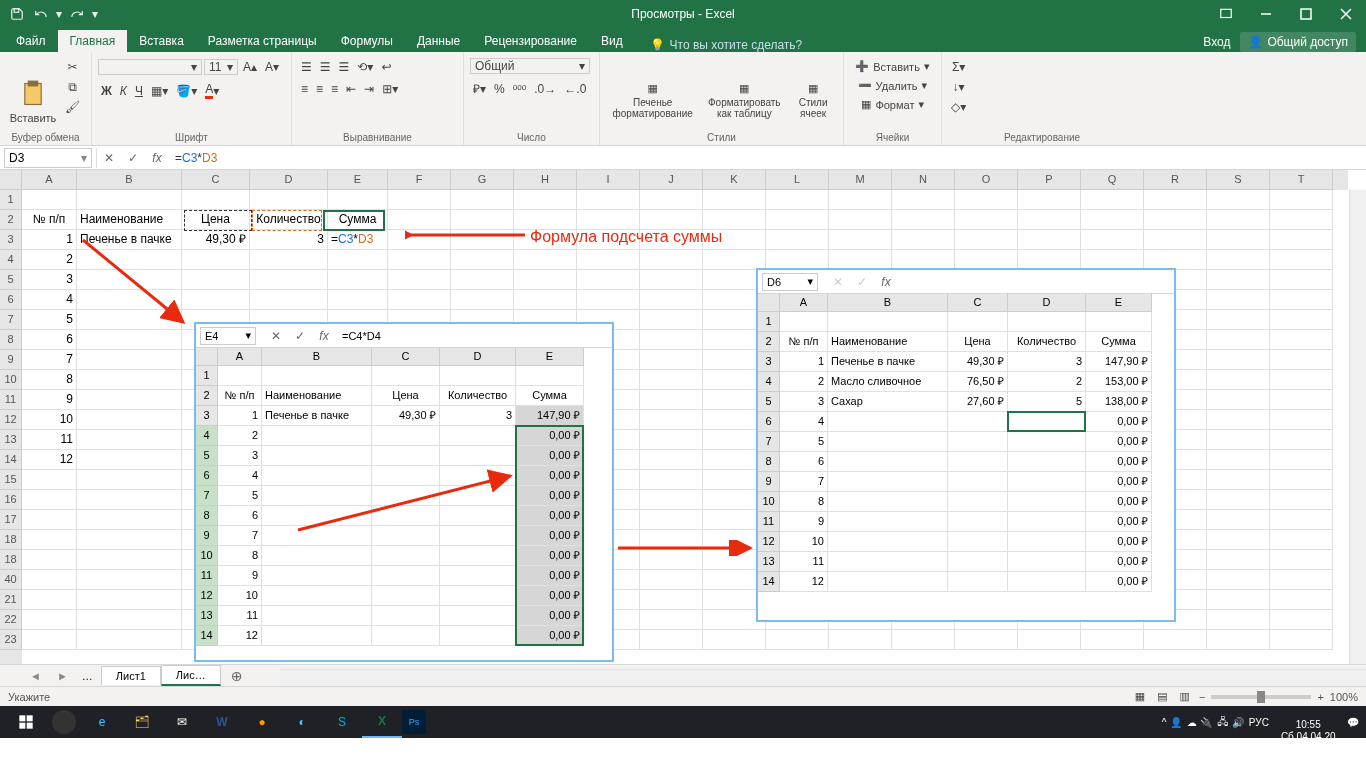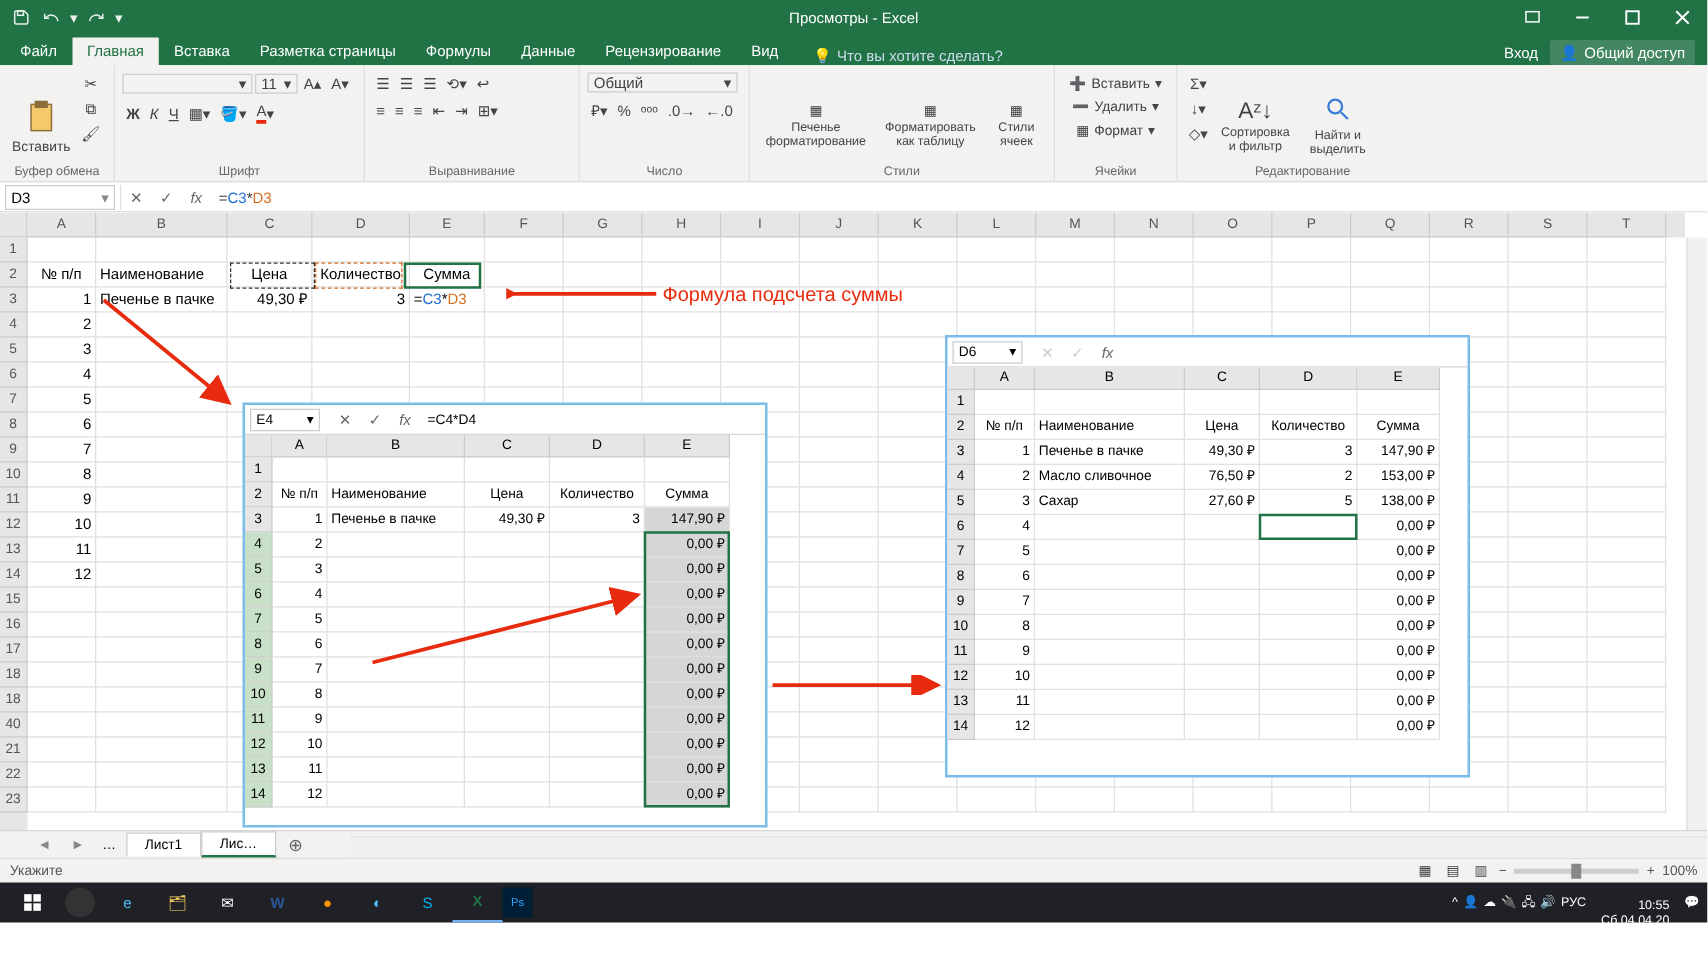--- a/index.html
+++ b/index.html
@@ -49,21 +49,21 @@
 .sheet-tabs { height: 22px; background: #f3f2f1; border-top: 1px solid #d6d6d6; display: flex; align-items: center; padding-left: 20px; font-size: 11px; position: relative; }
 .stab { padding: 3px 14px; background: #fff; border: 1px solid #ccc; border-bottom: none; margin-right: 0px; }
 .stab.active { background: #fff; border-bottom: 2px solid #217346; }
 .status-bar { height: 20px; background: #f3f2f1; border-top: 1px solid #d6d6d6; display: flex; align-items: center; padding: 0 8px; font-size: 11px; color: #555; }
 .status-right { margin-left: auto; display: flex; align-items: center; gap: 6px; }
 .zoom-slider { width: 100px; height: 4px; background: #ccc; position: relative; }
 .zoom-thumb { width: 8px; height: 12px; background: #888; position: absolute; top: -4px; left: 46px; }
 .taskbar { height: 32px; background: #1f2126; display: flex; align-items: center; padding: 0 6px; }
 .tb-btn { width: 40px; height: 32px; display: flex; align-items: center; justify-content: center; color: #fff; }
 .tb-right { margin-left: auto; display: flex; align-items: center; gap: 4px; color: #fff; font-size: 10px; }
-.tb-clock { text-align: right; line-height: 12px; padding: 0 8px; margin-top: 18px; }
+.tb-clock { text-align: center; line-height: 12px; padding: 0 8px; margin-top: 18px; }
 .annotation { position: absolute; color: #e82b0e; font-size: 16px; font-weight: 500; z-index: 20; pointer-events: none; }
 .arrow { position: absolute; z-index: 19; pointer-events: none; }
 .vscroll { position: absolute; top: 20px; right: 0; width: 17px; bottom: 0; background: #f0f0f0; border-left: 1px solid #e0e0e0; }
 .hscroll { position: absolute; bottom: 0; right: 0; height: 17px; left: 280px; background: #f0f0f0; border-top: 1px solid #e0e0e0; }
 .greyfill { background: #d6d6d6; }
 .colref-c { color: #1f6ed4; }
 .colref-d { color: #d66c1f; }
 </style>
 </head>
 <body>
@@ -235,31 +235,20 @@
       <div class="rbtn" style="gap:4px"><span>▦</span><span>Формат</span>▾</div>
     </div>
     <div class="rgroup-label">Ячейки</div>
   </div>
   <div class="rgroup" style="width:200px;border-right:none">
     <div class="rgroup-body">
       <div style="display:flex;flex-direction:column;gap:2px;padding-top:4px">
         <span class="rbtn">Σ▾</span>
         <span class="rbtn">↓▾</span>
         <span class="rbtn">◇▾</span>
-      </div>
-      <div class="rbtn big-btn" style="width:66px">
-        <span style="font-size:18px">Aᶻ↓</span>
-        <span style="font-size:10px">Сортировка и фильтр</span>
-      </div>
-      <div class="rbtn big-btn" style="width:62px">
-        <span><svg width="22" height="22" viewBox="0 0 24 24" fill="none" stroke="#3a7bd5" stroke-width="2">
-              <circle cx="10" cy="10" r="6"></circle>
-              <line x1="15" y1="15" x2="21" y2="21"></line>
-            </svg></span>
-        <span style="font-size:10px">Найти и выделить</span>
       </div>
     </div>
     <div class="rgroup-label">Редактирование</div>
   </div>
 </div>
 
 <div class="formula-bar-row">
   <div class="name-box">
       <span>D3</span>
       <span style="color:#888">▾</span>

